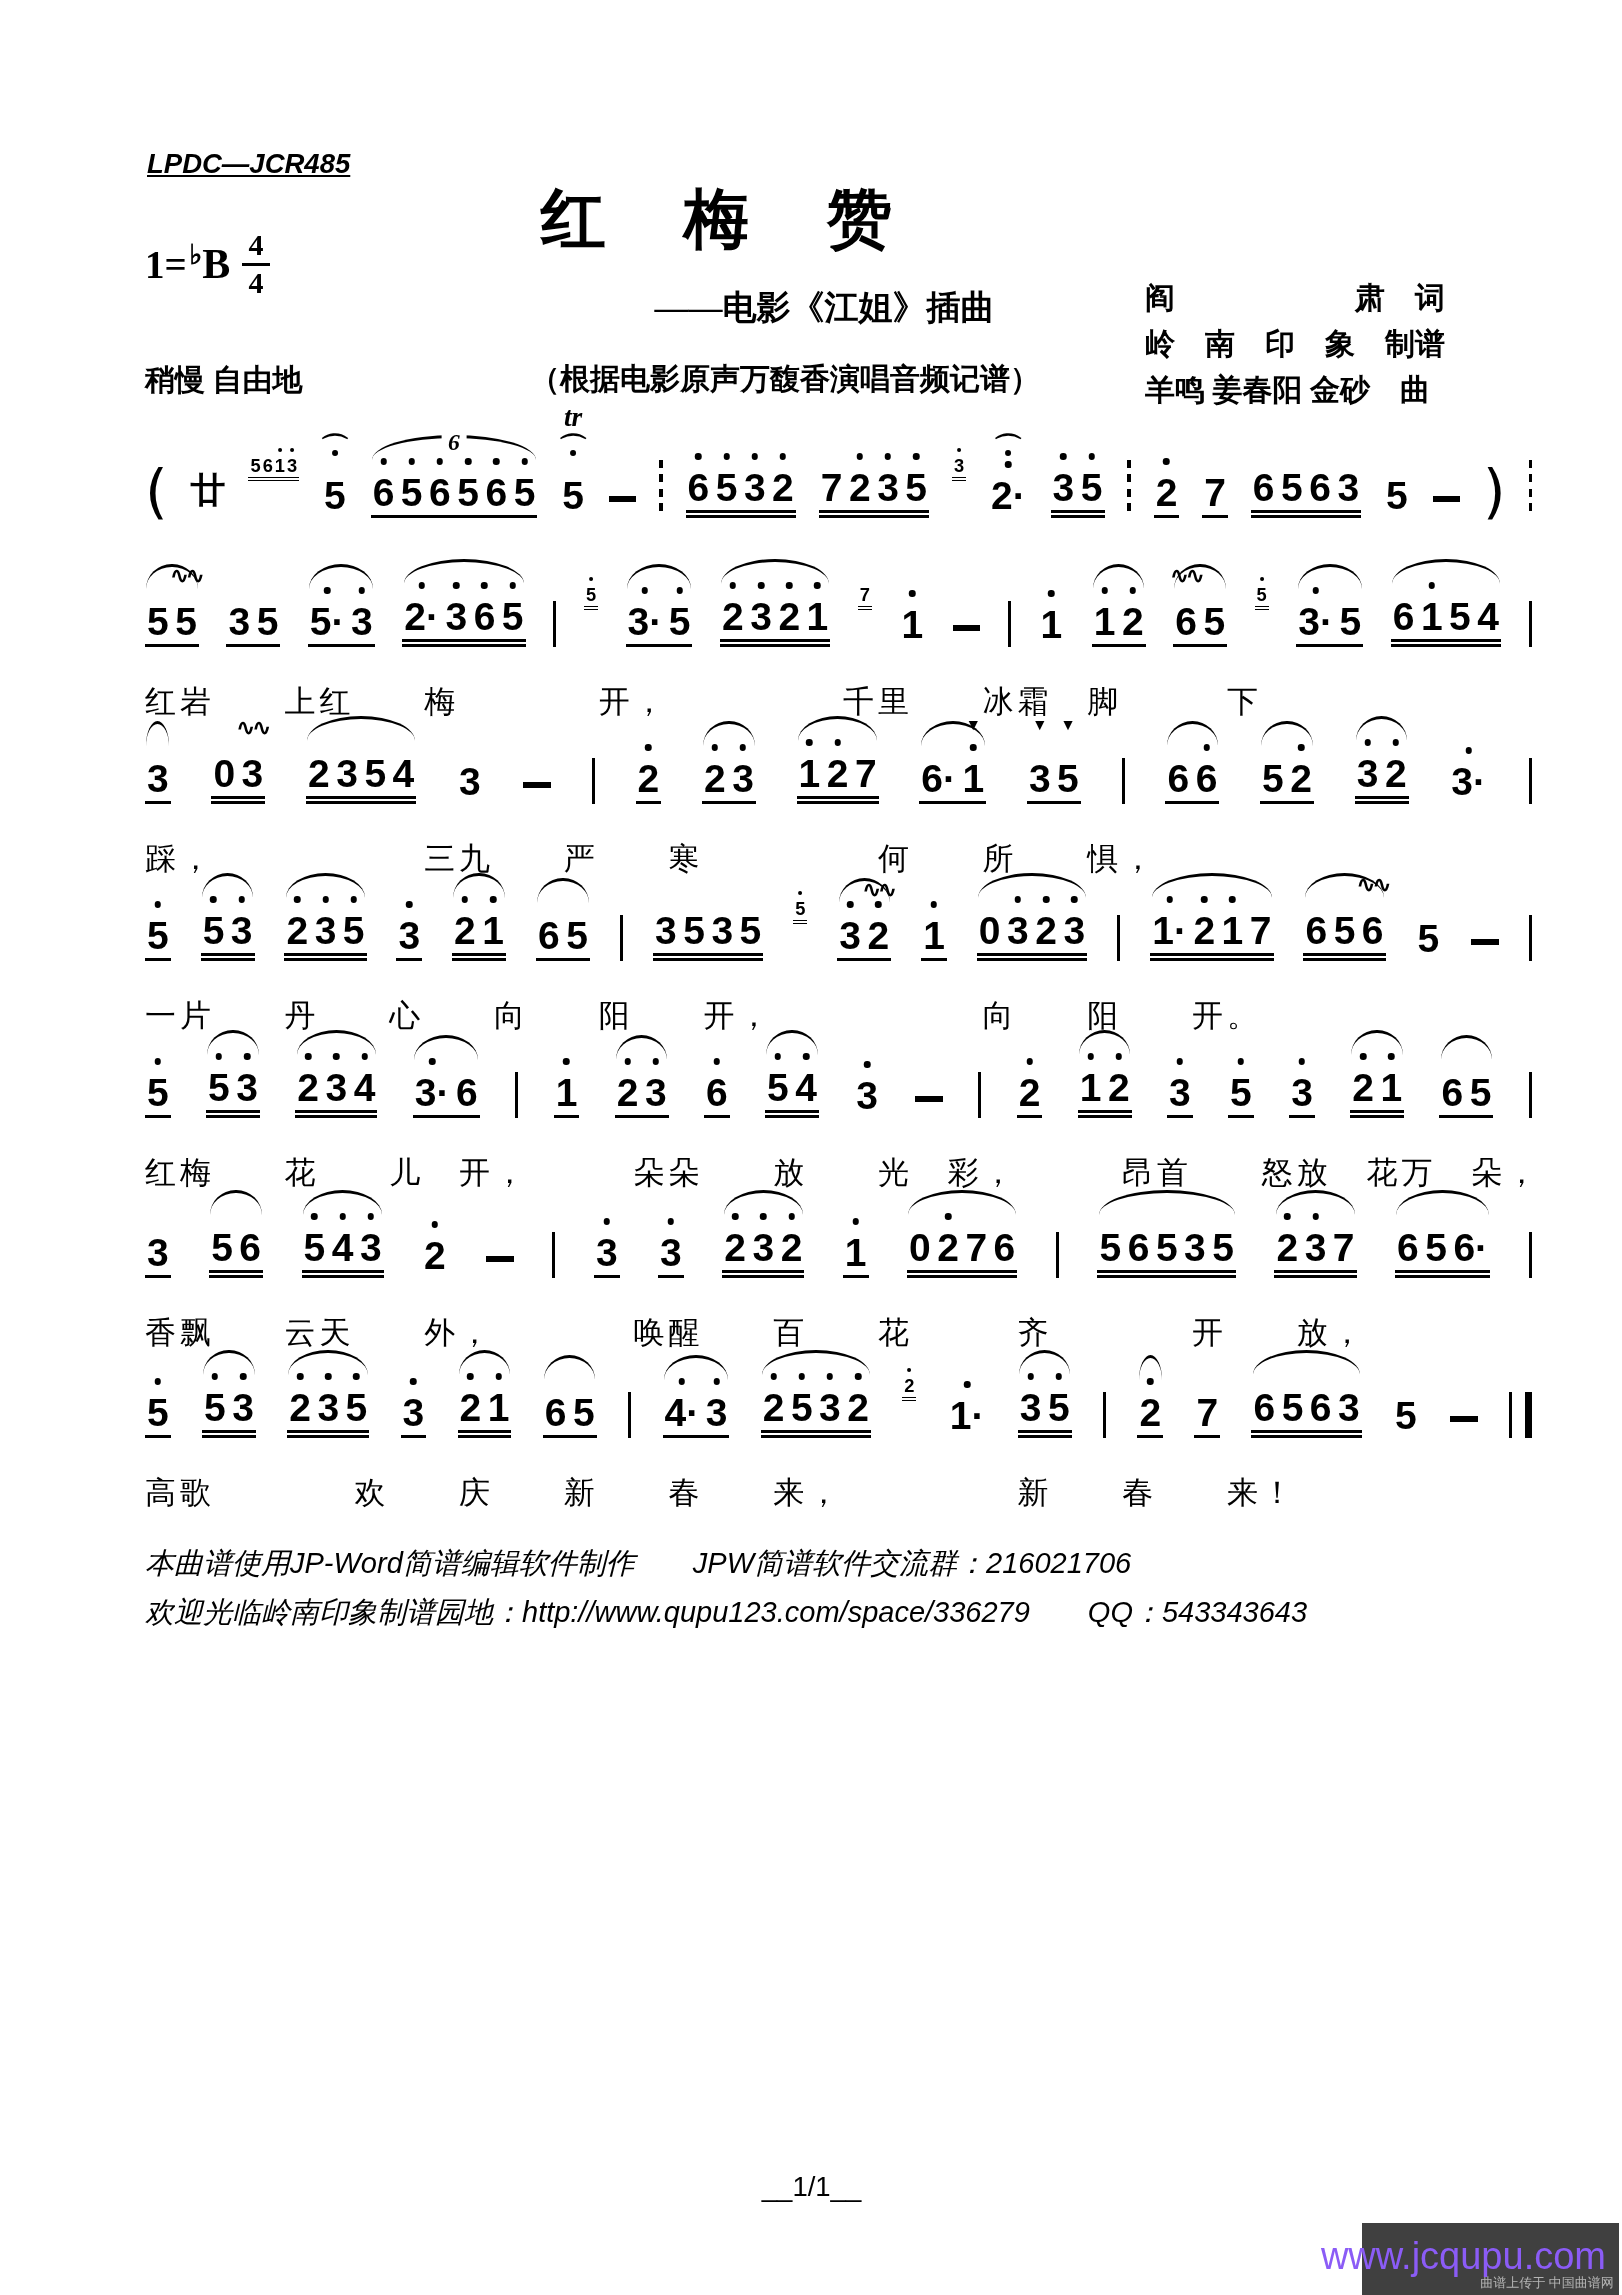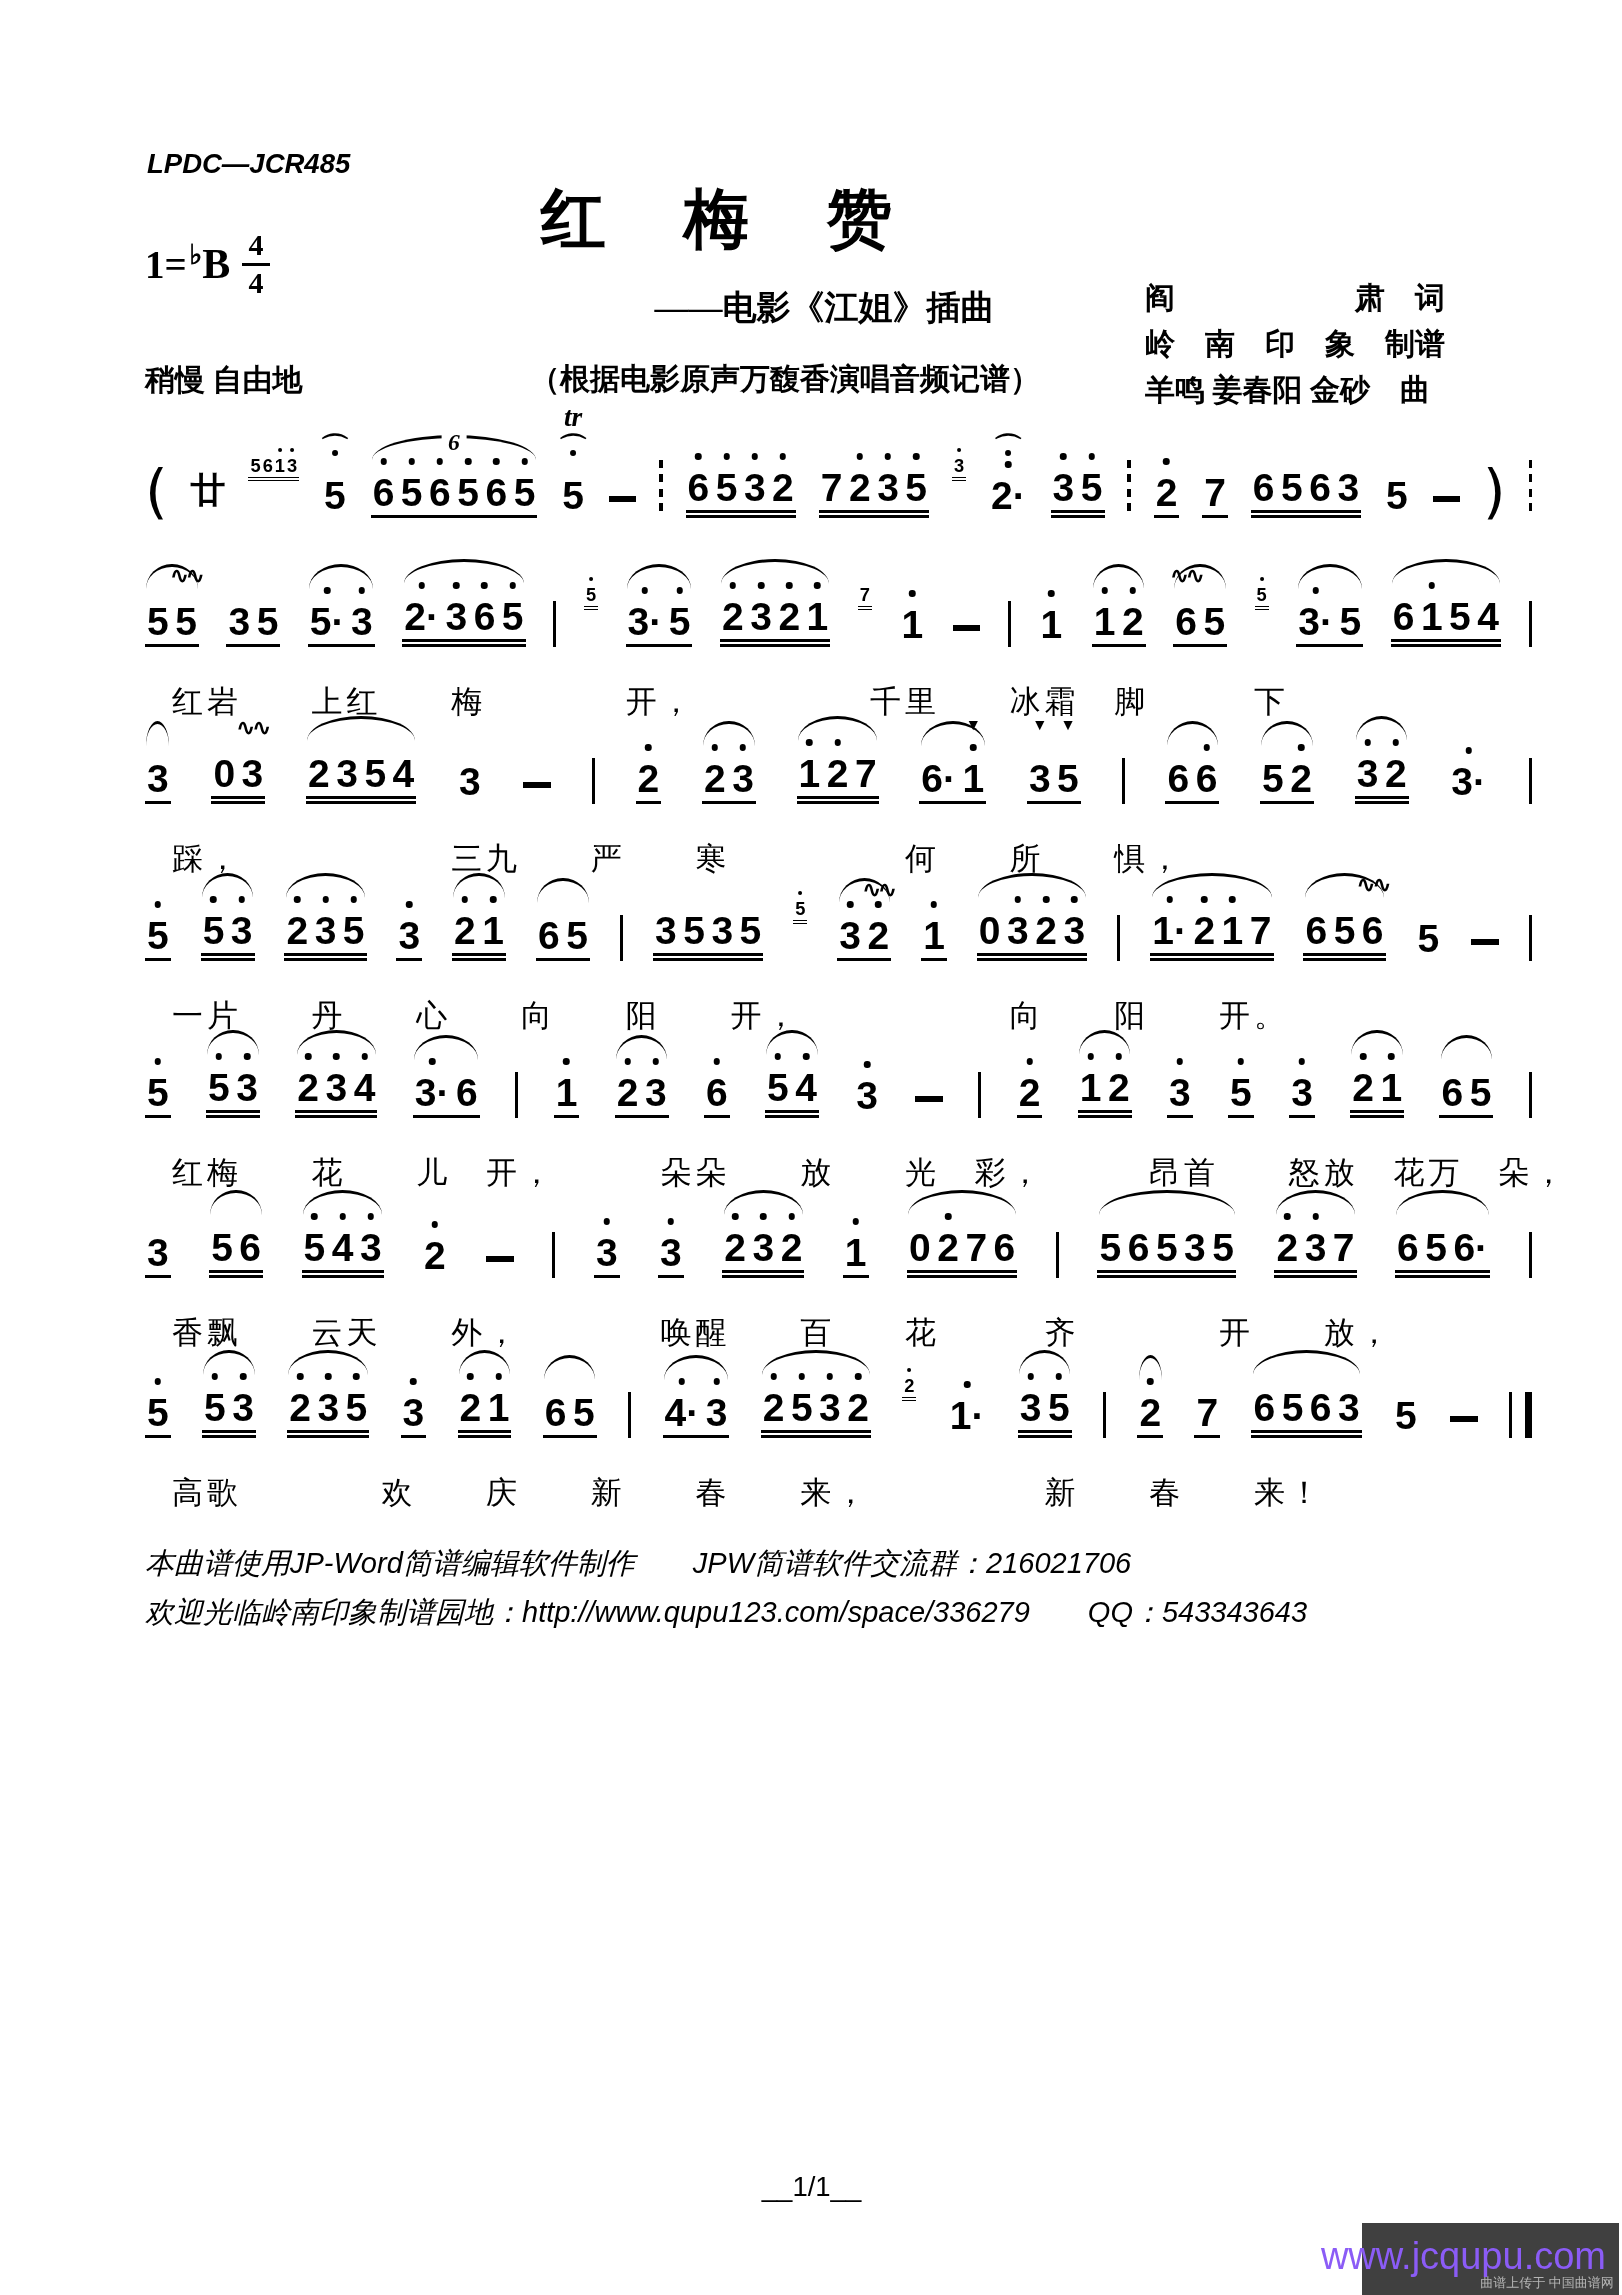--- a/index.html
+++ b/index.html
@@ -1,41 +1,41 @@
 <!DOCTYPE html>
 <html style="font-size:10.5px"><head>
 <meta charset="utf-8">
 <style>
   html,body{margin:0;padding:0;background:#888;}
   .page{position:relative;width:1623px;height:2295px;background:#fff;color:#000;
         font-family:"Liberation Serif",serif;overflow:hidden;}
 
   
   .code{position:absolute;left:147px;top:148px;font-family:"Liberation Sans",sans-serif;
-        font-style:italic;font-weight:bold;font-size:27.5px;}
+        font-style:italic;font-weight:bold;font-size:27.5px;text-decoration:underline;}
   .title{position:absolute;left:458px;top:175px;width:523px;text-align:center;
          font-weight:bold;font-size:65px;letter-spacing:6.5px;}
   .subtitle{position:absolute;left:589px;top:285px;width:471px;text-align:center;
             font-weight:bold;font-size:34px;}
   .source-note{position:absolute;left:530px;top:359px;font-weight:bold;font-size:30px;}
   .tempo{position:absolute;left:145px;top:360px;font-size:30px;font-weight:bold;}
   .credits{position:absolute;left:1145px;top:275px;width:347px;font-size:30px;line-height:46px;font-weight:bold;}
   .key-line{position:absolute;left:145px;top:230px;display:flex;align-items:center;font-weight:bold;}
   .key-main{font-size:39px;}
   .key-flat{font-size:27.5px;transform:translateY(-10.5px);margin-left:2.6px;}
   .key-letter{font-size:42px;}
   .timesig{display:inline-flex;flex-direction:column;align-items:center;margin-left:11.8px;
            font-size:30px;line-height:1;font-family:"Liberation Serif",serif;}
   .timesig-bar{width:27.5px;height:3.3px;background:#000;margin:2.6px 0;}
 
   
   .score-line{position:absolute;left:145px;width:1387px;}
   .notation{display:flex;align-items:flex-end;justify-content:space-between;height:116px;
             font-family:"Liberation Sans",sans-serif;font-weight:bold;font-size:39px;}
-  .lyrics{margin-top:34px;font-size:31px;letter-spacing:3.9px;white-space:pre;margin-left:27px;}
+  .lyrics{margin-top:34px;font-size:31px;letter-spacing:3.9px;white-space:pre;}
 
   .group{position:relative;display:inline-flex;align-items:flex-end;gap:6.5px;padding:0 2px 3.3px;}
   .u1{border-bottom:3.3px solid #000;}
   .u2{border-bottom:8.5px double #000;}
   .slur::before{content:"";position:absolute;left:1.3px;right:1.3px;top:-38px;height:22px;
                 border-top:3.9px solid #000;border-radius:50% 50% 0 0/100% 100% 0 0;}
   .grace{font-size:18.3px;margin-bottom:37px;gap:2px;padding-bottom:2px;}
   .grace.u2{border-bottom:4.6px double #000;}
   .note{position:relative;display:inline-block;line-height:1;}
   .note.hi::after{content:"";position:absolute;left:50%;top:-14.4px;transform:translateX(-50%);

